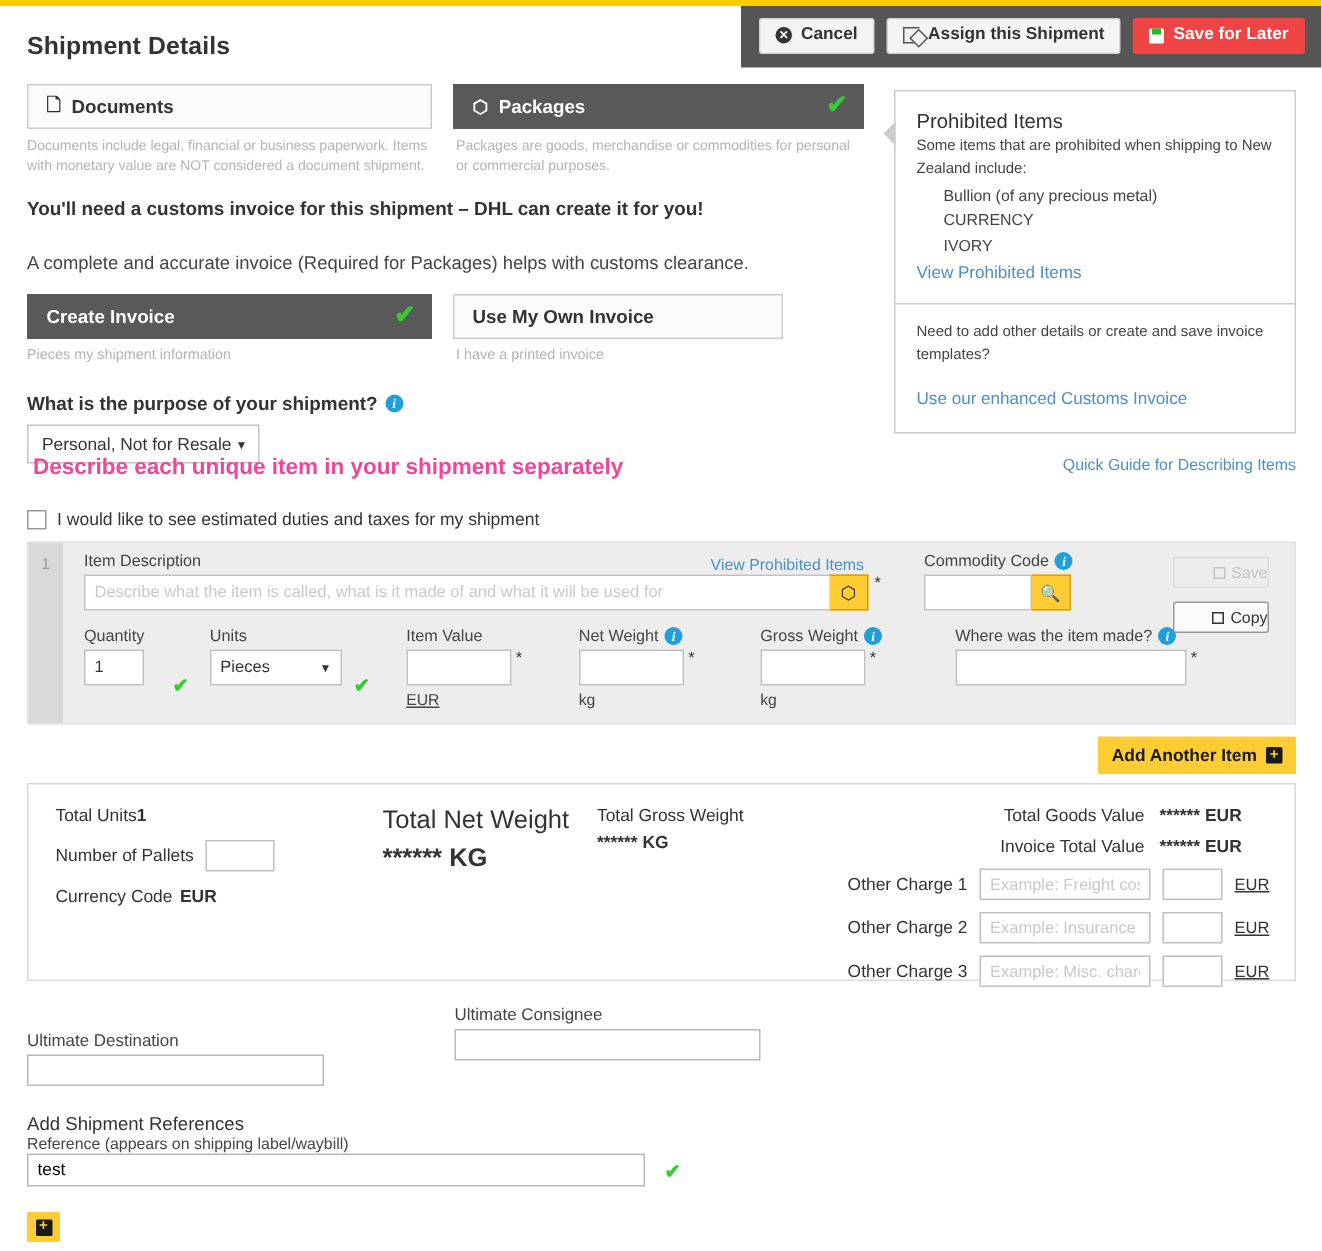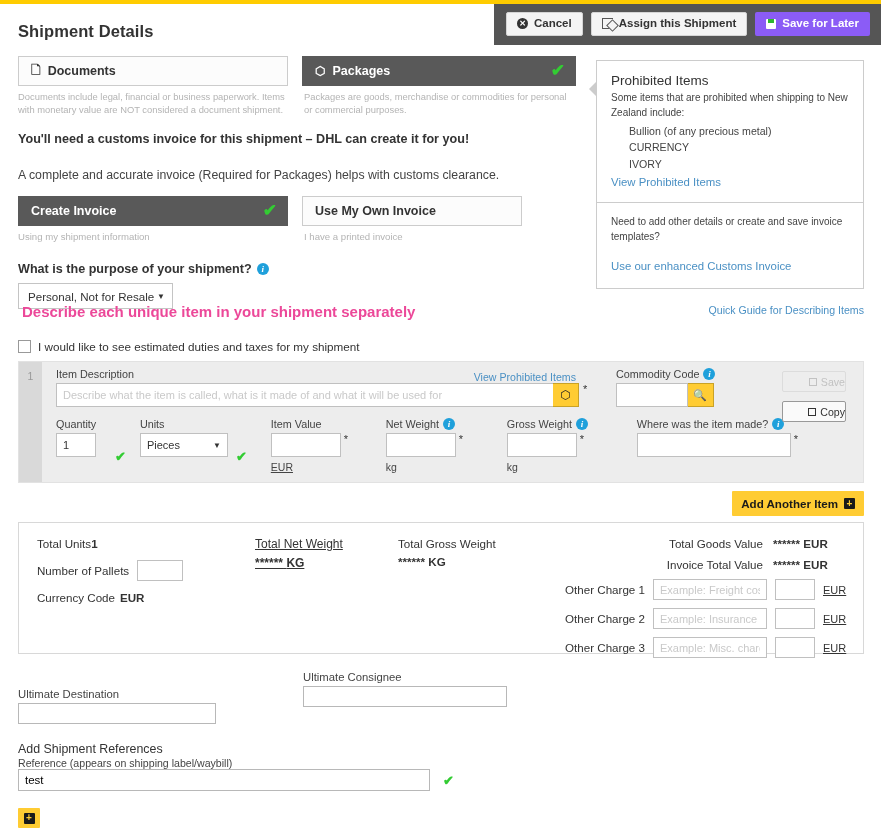--- a/index.html
+++ b/index.html
@@ -41,21 +41,21 @@
     font-size: 11.5px;
     font-weight: bold;
     border-radius: 2px;
     padding: 5px 10px;
     cursor: pointer;
     white-space: nowrap;
     line-height: 1;
     border: 1px solid transparent;
   }
   .btn-light { background: #f4f4f4; color: #333; border-color: #d5d5d5; }
-  .btn-green { background: #8b5cf6; color: #ffffff; }
+  .btn-green { background: #ef4444; color: #ffffff; }
   .ico-circle-x {
     width: 11px; height: 11px; border-radius: 50%;
     background: #333; color: #fff; font-size: 8px;
     display: inline-flex; align-items: center; justify-content: center;
     font-weight: bold; line-height: 1;
   }
   .ico-assign {
     width: 11px; height: 11px;
     border: 1.2px solid #555; border-right: none;
     position: relative; display: inline-block;
@@ -268,21 +268,21 @@
   
   .totals-panel {
     position: absolute; left: 18px; top: 518px;
     width: 846px; height: 132px;
     border: 1px solid #d8d8d8; background: #fff;
   }
   .tot-left { position: absolute; left: 18px; top: 14px; font-size: 11.6px; color: #333; }
   .tot-line { margin-bottom: 10px; display: flex; align-items: center; gap: 0; }
   .tot-strong { font-weight: bold; }
   .pallet-input { width: 46px; height: 21px; margin-left: 8px; }
-  .tot-mid { position: absolute; left: 236px; top: 14px; font-size: 12px; text-decoration: underline; }
+  .tot-mid { position: absolute; left: 236px; top: 14px; font-size: 17px; }
   .tot-mid2 { position: absolute; left: 379px; top: 14px; font-size: 11.6px; }
   .tot-head { color: #333; margin-bottom: 5px; }
   .tot-val { font-weight: bold; color: #333; }
   .masked { letter-spacing: 0px; }
 
   .tot-right { position: absolute; right: 14px; top: 14px; font-size: 11.6px; }
   .tr-line { display: flex; align-items: center; justify-content: flex-end; gap: 10px; margin-bottom: 8px; }
   .tr-label { color: #333; }
   .tr-value { font-weight: bold; min-width: 76px; }
   .charge-line { display: flex; align-items: center; gap: 8px; margin-bottom: 8px; justify-content: flex-end; }
@@ -361,21 +361,21 @@
   <div class="seg-row seg-row-2">
     <div class="seg seg-on seg2-w1">
       <span>Create Invoice</span>
       <span class="tick">✔</span>
     </div>
     <div class="seg seg-off seg2-w2">
       <span>Use My Own Invoice</span>
     </div>
   </div>
   <div class="seg-sub-row">
-    <div class="seg-sub seg-sub-w">Using my shipment information</div>
+    <div class="seg-sub seg-sub-w">Pieces my shipment information</div>
     <div class="seg-sub seg-sub-w">I have a printed invoice</div>
   </div>
 
   <div class="purpose-label">
     <span>What is the purpose of your shipment?</span>
     <span class="info-i">i</span>
   </div>
   <div class="select-box">
     <span>Personal, Not for Resale</span>
     <span class="caret">▼</span>

